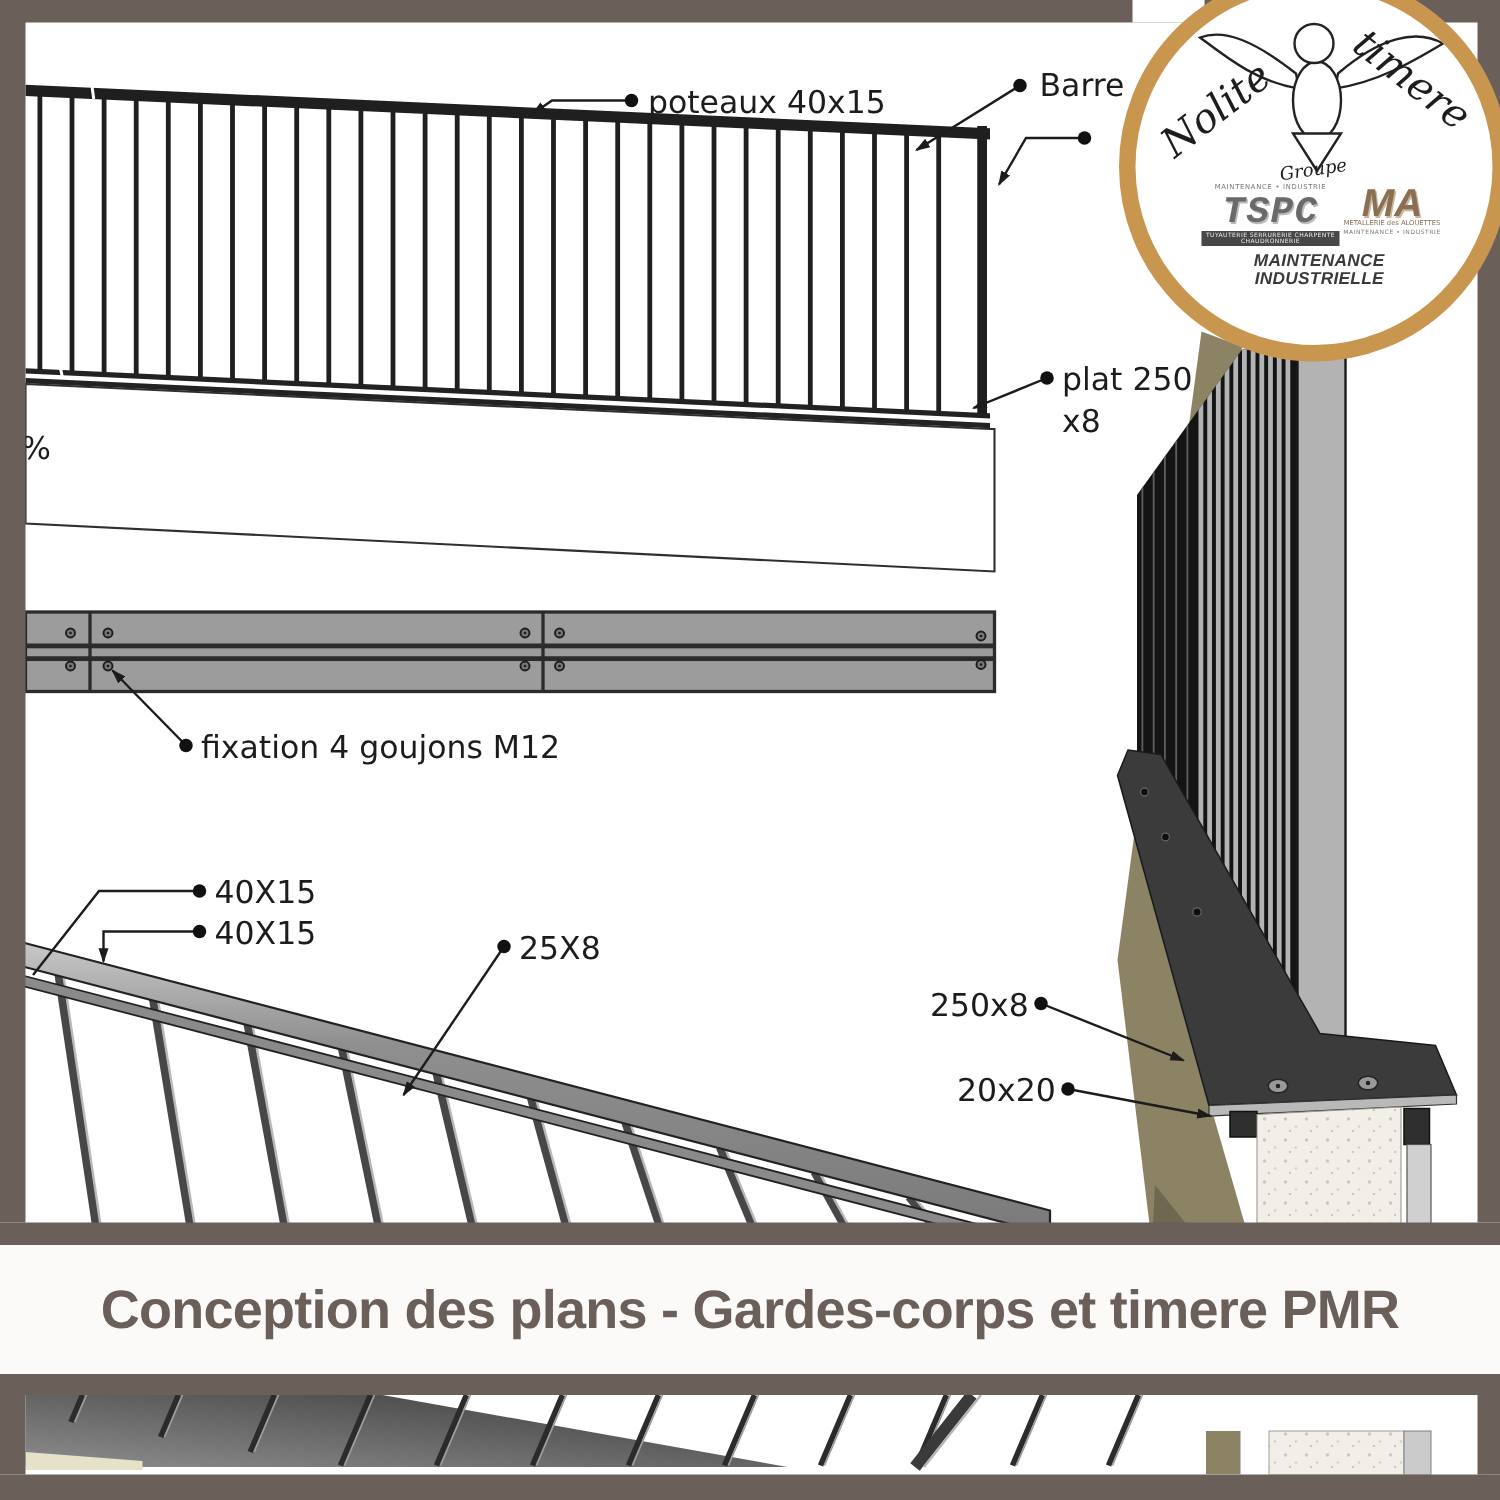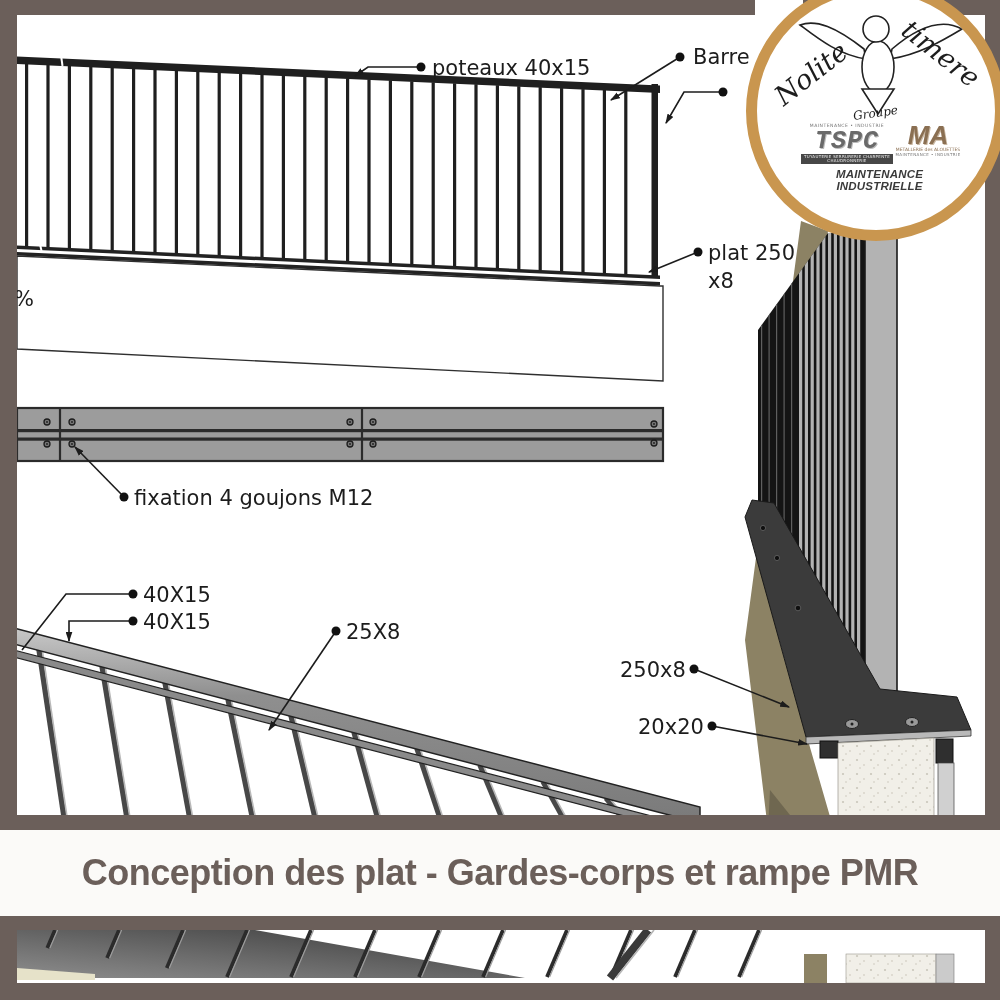--- a/index.html
+++ b/index.html
@@ -289,21 +289,21 @@
 <div class="framebar" style="left:0;top:0;width:17px;height:815px"></div>
 <div class="framebar" style="left:985px;top:0;width:15px;height:815px"></div>
 <div class="framebar" style="left:0;top:815px;width:1000px;height:15px"></div>
 <div class="framebar" style="left:0;top:916px;width:1000px;height:14px"></div>
 <div class="framebar" style="left:0;top:930px;width:17px;height:53px"></div>
 <div class="framebar" style="left:985px;top:930px;width:15px;height:53px"></div>
 <div class="framebar" style="left:0;top:983px;width:1000px;height:17px"></div>
 <div id="white-notch"></div>
 
 <div id="title-band">
-  <div class="t">Conception des plat - Gardes-corps et rampe PMR</div>
+  <div class="t">Conception des plans - Gardes-corps et timere PMR</div>
 </div>
 
 <div id="logo-disc">
   <div id="logo-inner">
     <svg class="abs" style="left:39px;top:5px" width="180" height="120" viewBox="0 0 180 120">
       <g fill="#fff" stroke="#222" stroke-width="1.6">
         <path d="M68,52 C40,30 20,22 4,28 C20,40 42,58 70,62 Z"></path>
         <path d="M96,52 C124,28 148,22 166,32 C146,44 122,58 94,62 Z"></path>
         <ellipse cx="82" cy="70" rx="16" ry="26"></ellipse>
         <circle cx="80" cy="32" r="13"></circle>

